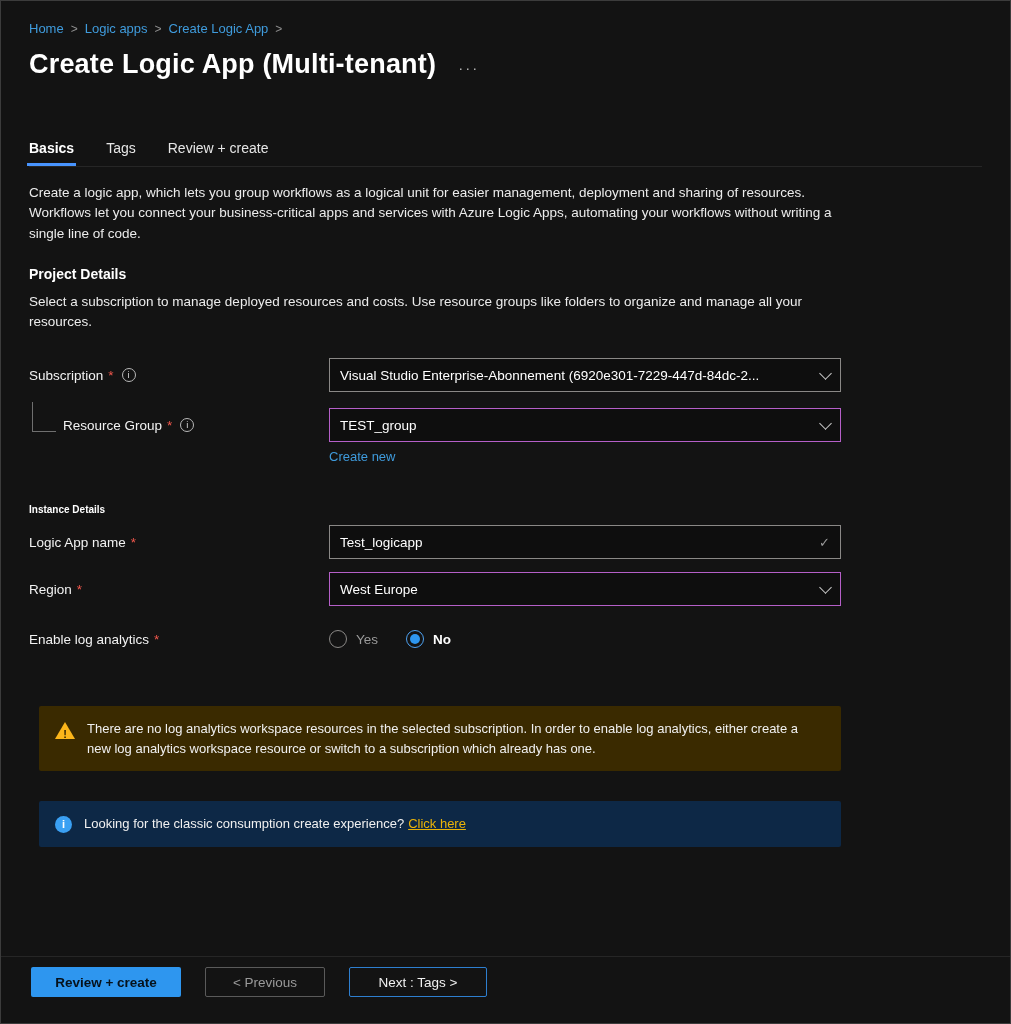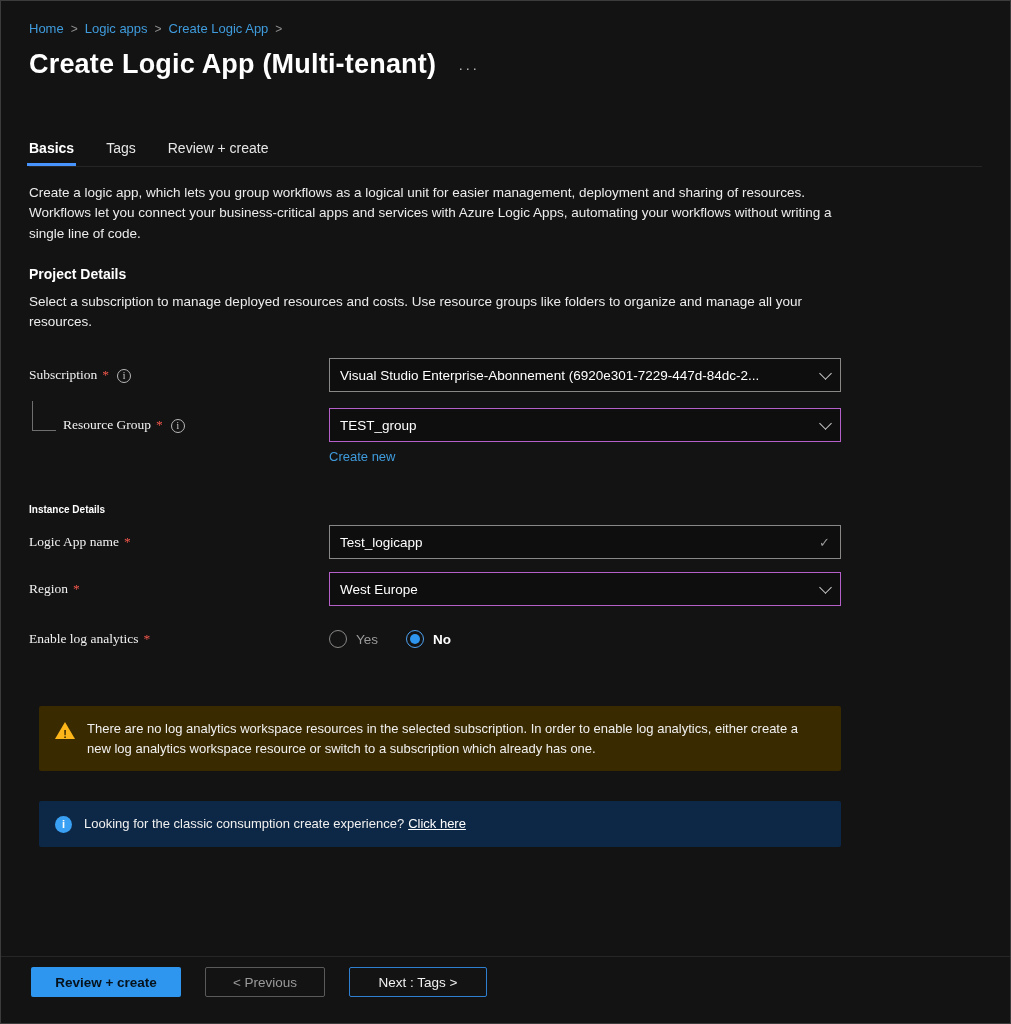--- a/index.html
+++ b/index.html
@@ -39,21 +39,21 @@
   .section-heading { margin-top:22px; font-size:14px; font-weight:700; color:#ffffff; }
   .section-desc { margin-top:10px; max-width:814px; line-height:1.5; color:#ececec; }
 
   
   .form-row { display:flex; align-items:center; min-height:30px; }
   .row-subscription { margin-top:26px; }
   .row-resource { margin-top:16px; }
   .row-name { margin-top:10px; }
   .row-region { margin-top:13px; }
   .row-radio { margin-top:18px; }
-  .label-col { width:300px; display:flex; align-items:flex-end; color:#f2f2f2; flex:0 0 auto;font-family:Liberation Serif, serif; }
+  .label-col { width:300px; display:flex; align-items:flex-start; color:#f2f2f2; flex:0 0 auto; }
   .label-col.indent { padding-left:34px; position:relative; }
   .elbow { position:absolute; left:3px; top:-16px; width:24px; height:30px; border-left:1px solid #6f6f6f; border-bottom:1px solid #6f6f6f; }
   .req { color:#f2574c; margin-left:5px; }
   .info-i {
     margin-left:8px; width:14px; height:14px; border:1px solid #b8b8b8; border-radius:50%;
     font-size:9.5px; line-height:1; display:inline-flex; align-items:center; justify-content:center;
     color:#d4d4d4; font-style:normal; cursor:pointer; flex:0 0 auto;
   }
   .control {
     width:512px; height:28px; background:#0e0e0e; border:1px solid #8a8886;
@@ -88,21 +88,21 @@
   .banner-warning { margin-top:52px; background:#3a2a00; align-items:flex-start; }
   .banner-info { margin-top:30px; background:#0d2846; align-items:center; }
   .warn-icon { position:relative; width:20px; height:17px; flex:0 0 auto; margin-top:3px; }
   .warn-icon:before { content:""; position:absolute; left:0; top:0; border-left:10px solid transparent; border-right:10px solid transparent; border-bottom:17px solid #fcb61a; }
   .warn-icon:after { content:"!"; position:absolute; left:0; right:0; top:4px; text-align:center; color:#2b1f00; font-weight:700; font-size:11px; }
   .info-icon {
     width:17px; height:17px; border-radius:50%; background:#3aa0f3; color:#ffffff;
     font-weight:700; font-size:11px; display:flex; align-items:center; justify-content:center;
     font-style:normal; flex:0 0 auto;
   }
-  .banner-info a { color:#ffffff; text-decoration:underline; cursor:pointer; margin-left:4px; }
+  .banner-info a { color:#eab308; text-decoration:underline; cursor:pointer; margin-left:4px; }
 
   
   .footer-divider { position:absolute; left:0; right:0; bottom:66px; border-top:1px solid #262626; }
   .footer { position:absolute; left:30px; bottom:26px; display:flex; gap:24px; }
   .btn {
     height:30px; display:inline-flex; align-items:center; justify-content:center;
     padding:0 18px; font-size:13.5px; border-radius:2px; cursor:pointer; border:1px solid transparent;
     font-family:inherit;
   }
   .btn-primary { background:#2e96ef; color:#06121c; font-weight:700; min-width:150px; }

